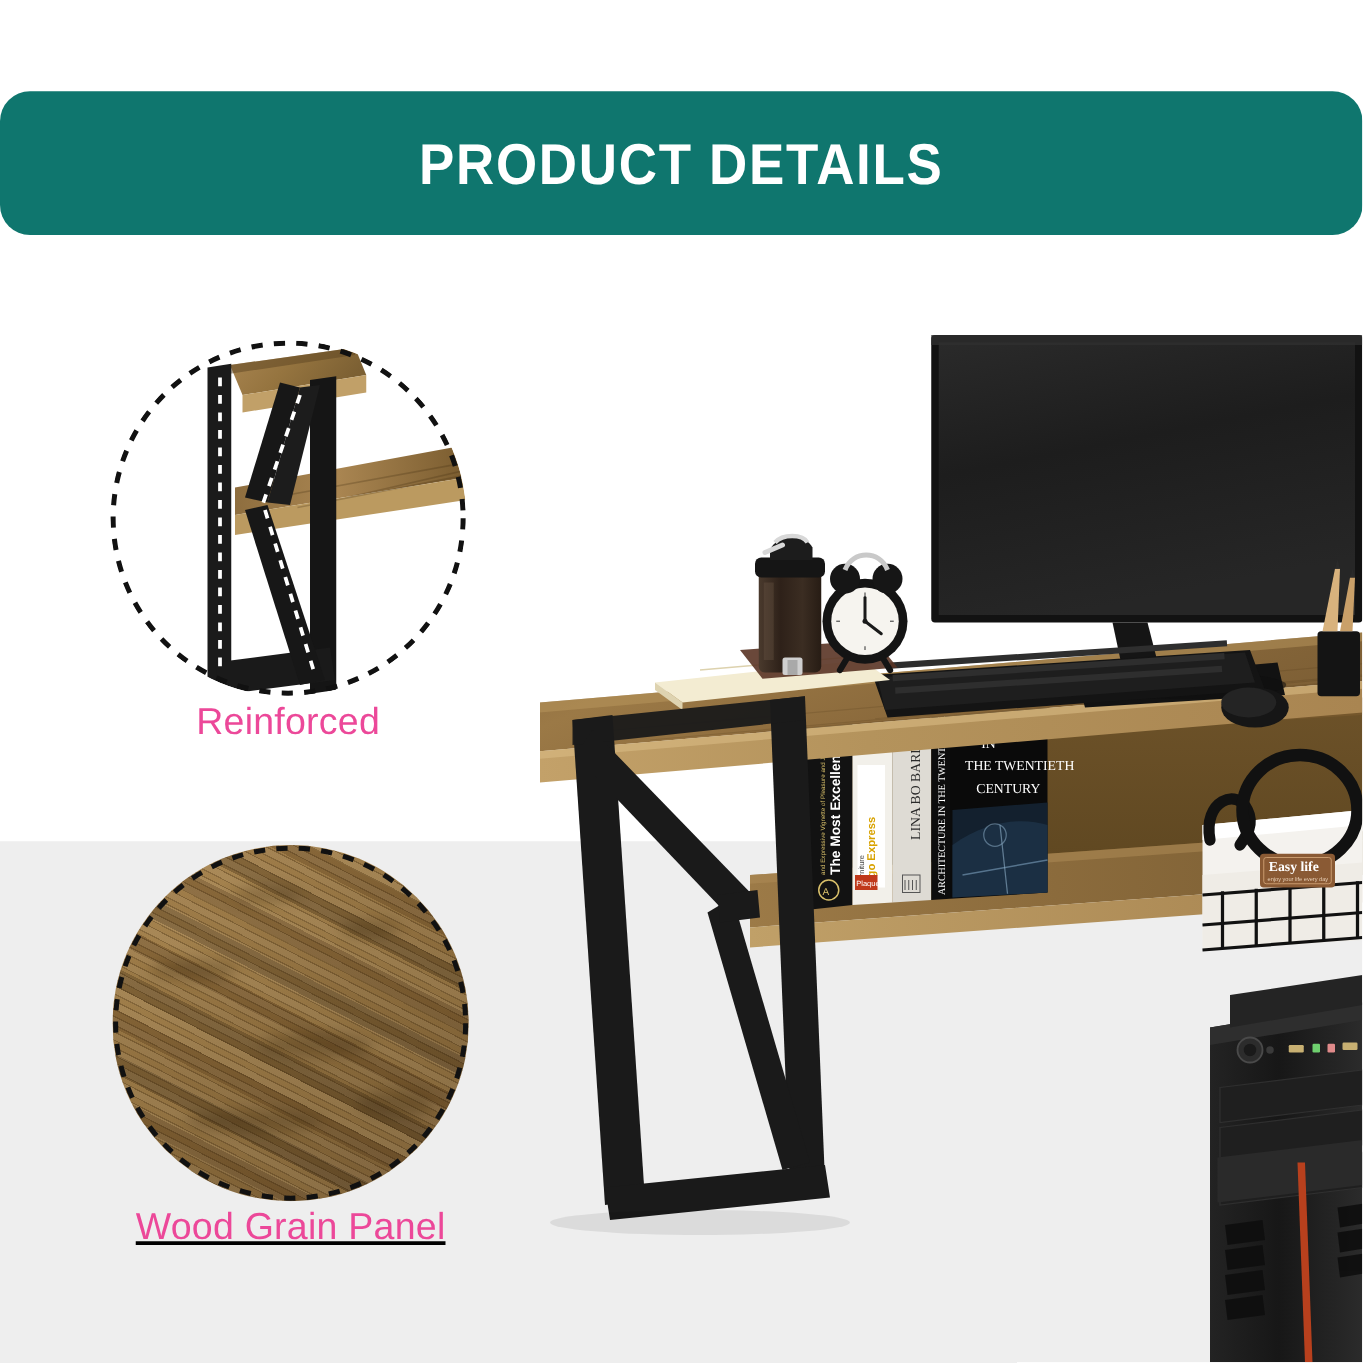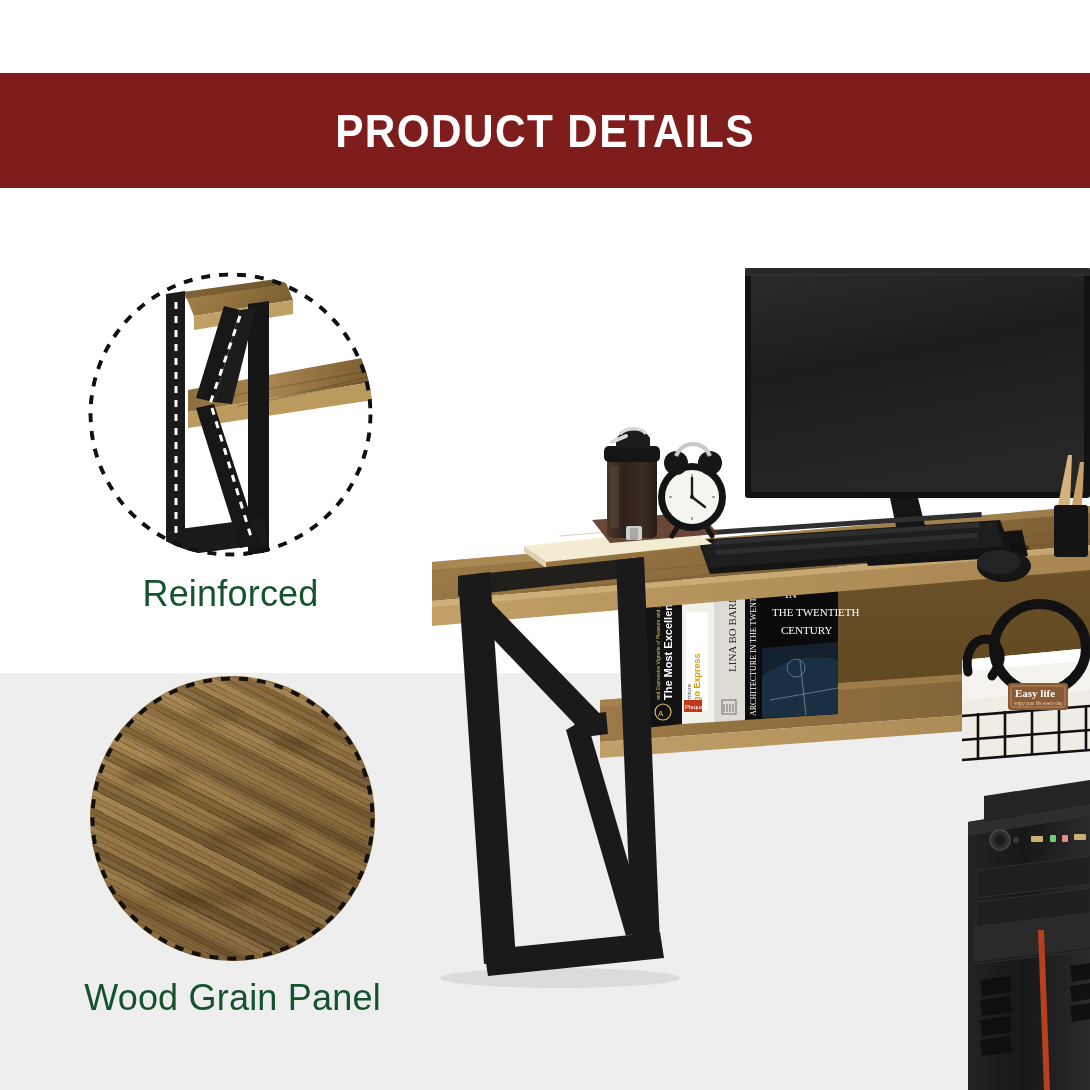--- a/index.html
+++ b/index.html
@@ -28,64 +28,65 @@
     position: absolute;
     left: 0; top: 673px; width: 1090px; height: 417px;
     background: #eeeeee;
   }
 
   
   .banner {
     position: absolute;
     left: 0; top: 73px;
     width: 1090px; height: 115px;
-    background: #7f1d1d;
+    background: #0f766e;
     display: flex;
     align-items: center;
     justify-content: center;
     box-sizing: border-box;
+    border-radius: 24px;
   }
   .banner-title {
     color: #ffffff;
     font-size: 46px;
     font-weight: bold;
     letter-spacing: 1.5px;
     font-family: "Liberation Sans", sans-serif;
     transform: scaleX(0.92);
     white-space: nowrap;
   }
 
   
   .callout {
     position: absolute;
     text-align: center;
   }
   #callout-frame { left: 78px; top: 272px; width: 305px; }
-  #callout-wood  { left: 80px; top: 676px; width: 305px; }
+  #callout-wood  { left: 80px; top: 676px; width: 305px; text-decoration: underline; }
 
   .circle {
     position: relative;
     width: 285px; height: 285px;
     margin: 0 auto;
     border-radius: 50%;
     overflow: hidden;
     background: #ffffff;
   }
   .circle-ring {
     position: absolute;
     left: 0; top: 0; width: 285px; height: 285px;
     border-radius: 50%;
     pointer-events: none;
     z-index: 6;
   }
   .callout-caption {
-    margin-top: 14px;
-    font-size: 36px;
+    margin-top: 2px;
+    font-size: 30px;
     line-height: 1.28;
-    color: #14532d;
+    color: #ec4899;
     font-weight: 300;
     font-family: "Liberation Sans", sans-serif;
     letter-spacing: 0.2px;
   }
 
   
   .wood-fill {
     position: absolute;
     inset: 0;
     background:

